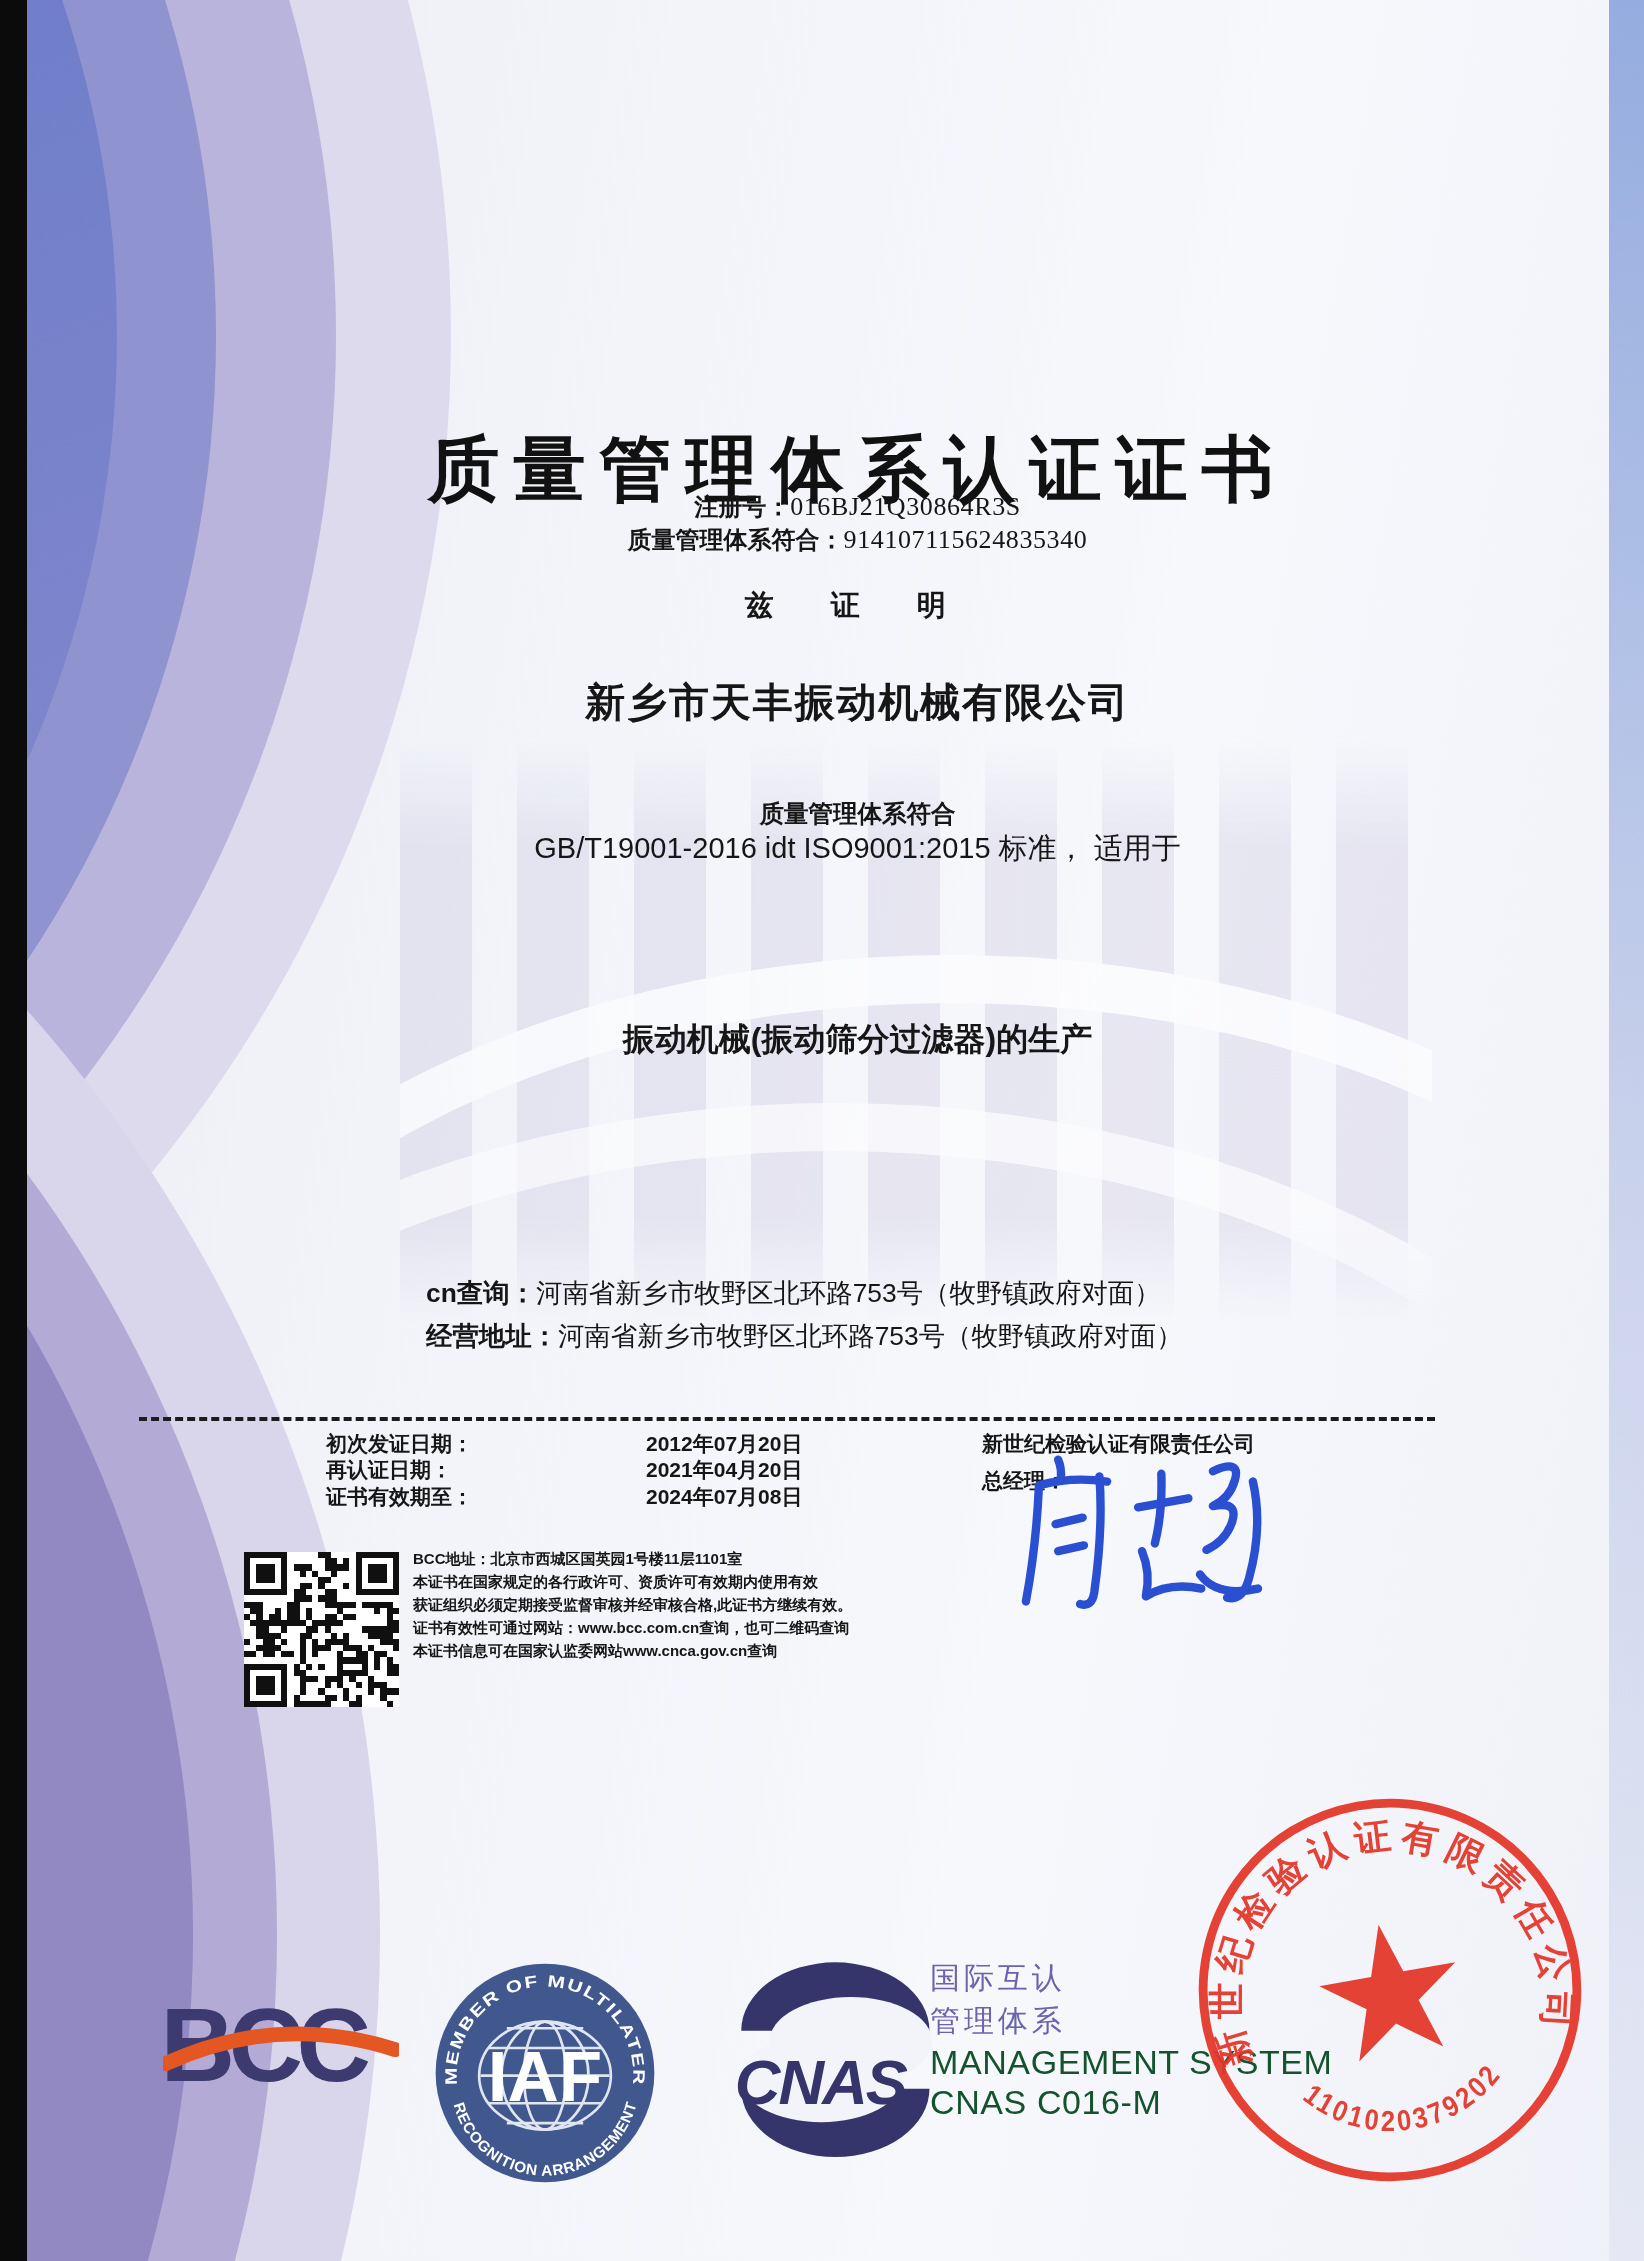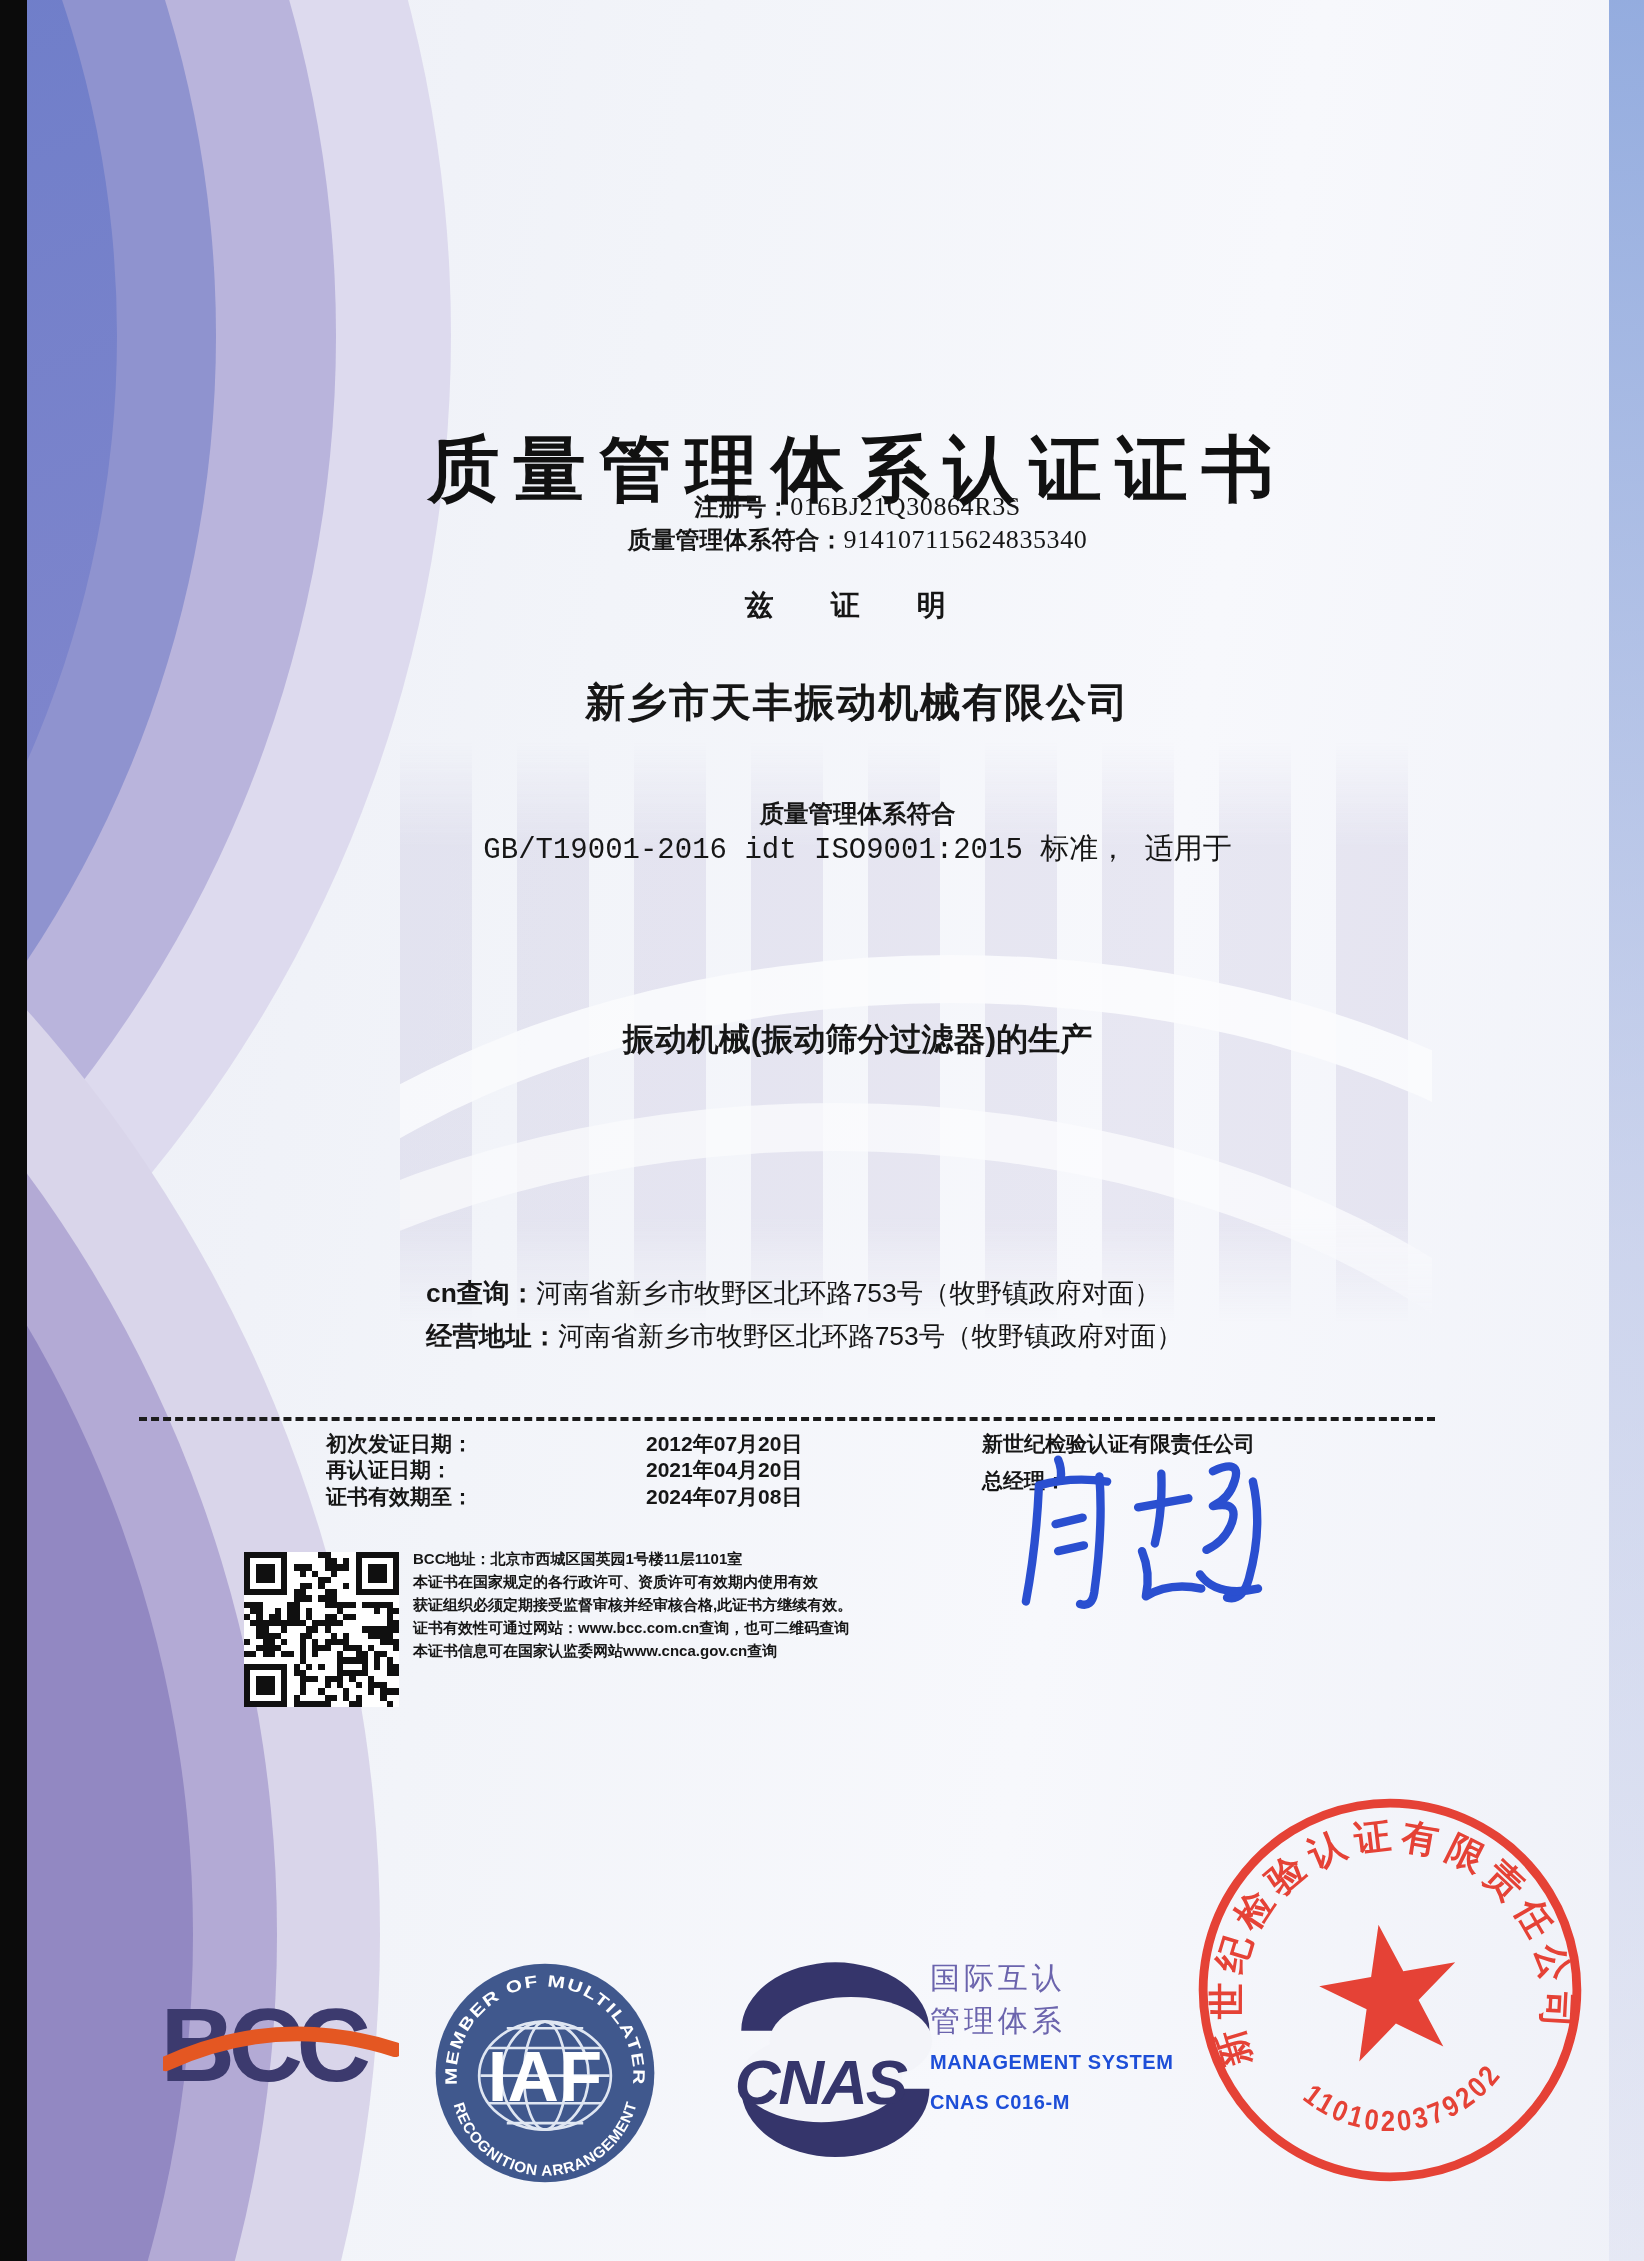--- a/index.html
+++ b/index.html
@@ -33,41 +33,41 @@
   
   .center-col{position:absolute;left:245px;width:1225px;text-align:center}
   .title{top:422px;font-size:72px;font-weight:bold;letter-spacing:14px;color:#111}
   .regline{top:491px;font-size:24px;font-weight:bold}
   .regline .val{font-family:"Liberation Serif","DejaVu Serif",serif;font-weight:normal;font-size:26px;letter-spacing:0.6px}
   .creditline{top:524px;font-size:24px;font-weight:bold}
   .creditline .val{font-family:"Liberation Serif","DejaVu Serif",serif;font-weight:normal;font-size:26px;letter-spacing:0.6px}
   .hereby{top:586px;font-size:29px;font-weight:bold;letter-spacing:24.5px}
   .company{top:675px;font-size:40px;font-weight:bold;letter-spacing:1.9px}
   .conformity{top:797px;font-size:24.5px;font-weight:bold}
-  .standard{top:829px;font-size:29px;font-family:Liberation Mono, monospace}
+  .standard{top:829px;font-size:29px;font-family:Liberation Sans, sans-serif}
   .scope{top:1018px;font-size:32px;font-weight:bold}
   .addr{position:absolute;left:426px;top:1272px;font-size:26.4px;line-height:43px;white-space:nowrap}
   .addr b{font-weight:bold}
   .dashline{position:absolute;left:139px;top:1417px;width:1296px;border-top:4.5px dashed #1c1c1c}
   .dates{position:absolute;left:326px;top:1431px;font-size:21px;font-weight:bold;line-height:26.4px}
   .date-row{display:flex}
   .date-label{width:303px;white-space:nowrap}
   .date-value{margin-left:17px;white-space:nowrap}
   .issuer{position:absolute;left:982px;top:1431px;font-size:21px;font-weight:bold;line-height:26.4px}
   .issuer .gm{margin-top:10.3px}
   .sig{position:absolute;left:996px;top:1448px;width:310px;height:187px}
   .qr{position:absolute;left:244px;top:1552px;width:155px;height:155px;background:#fff;padding:0}
   .notes{position:absolute;left:413px;top:1547px;font-size:15px;line-height:23px;font-weight:bold;white-space:nowrap}
   
   .bcc{position:absolute;left:163px;top:1985px;width:236px;height:113px}
   .iaf{position:absolute;left:433px;top:1961px;width:224px;height:224px}
   .cnas{position:absolute;left:732px;top:1952px;width:208px;height:214px}
   .cnas-text{position:absolute;left:930px;top:1956px}
   .cnas-text .zh{font-size:30px;color:#6b64ad;line-height:43px;letter-spacing:3.9px}
-  .cnas-text .en{font-size:20px;font-weight:bold;color:#1d4ed8;line-height:40px;letter-spacing:0.6px}
+  .cnas-text .en{font-size:34px;font-weight:normal;color:#14532d;line-height:40px;letter-spacing:0.6px}
   .stamp{position:absolute;left:1188px;top:1788px;width:404px;height:404px;transform:rotate(-10deg);opacity:.94}
   .sr{position:absolute;width:0.6px;height:0.6px;overflow:hidden;clip:rect(0 0 0 0)}
 </style>
 </head>
 <body>
 
 <div class="band t1"></div>
 <div class="band t2"></div>
 <div class="band t3"></div>
 <div class="band t4"></div>

